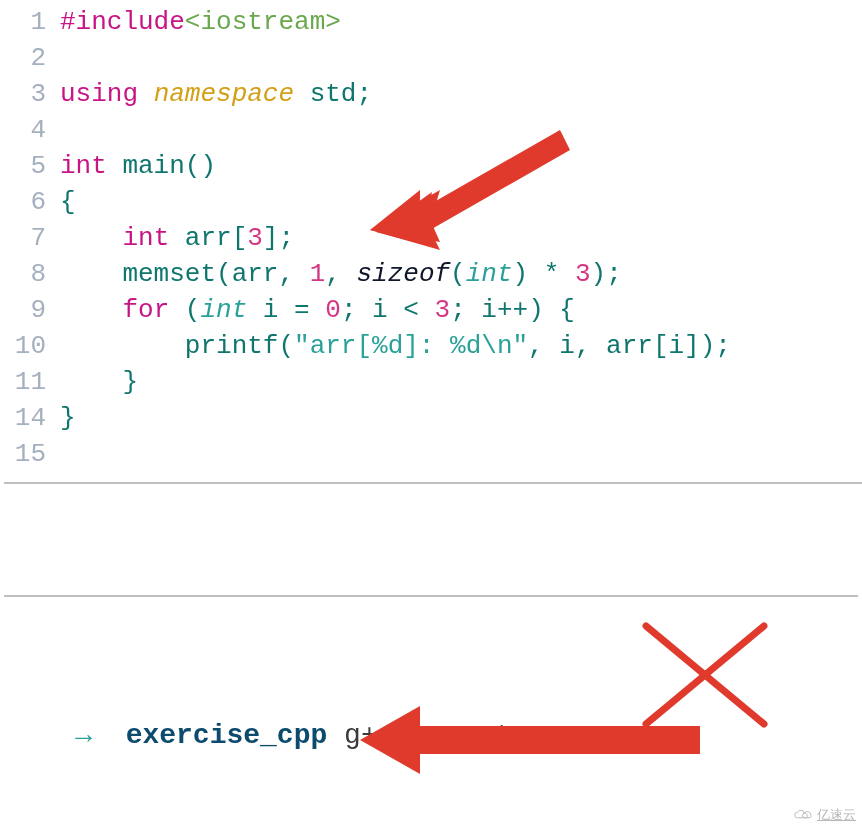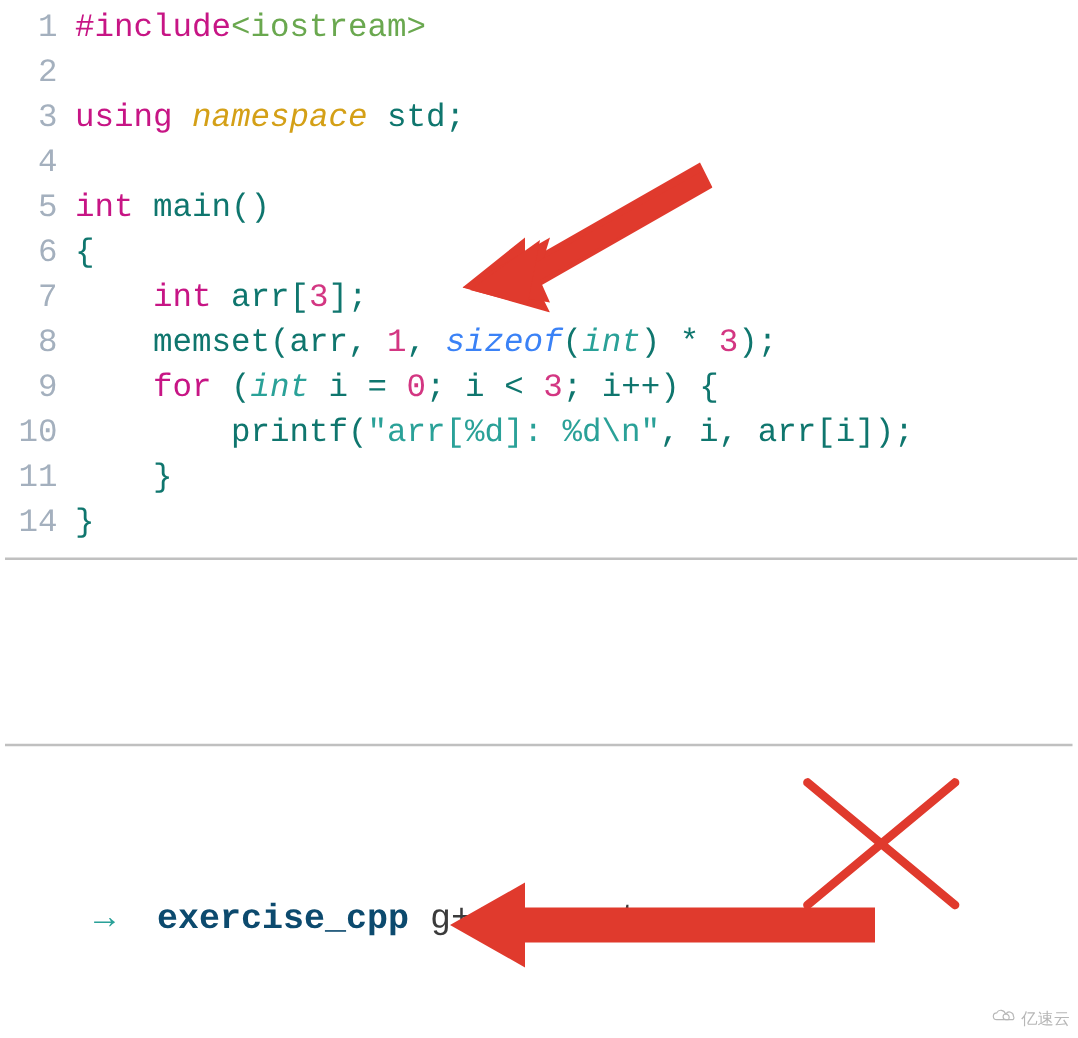--- a/index.html
+++ b/index.html
@@ -33,21 +33,21 @@
     user-select: none;
   }
   .code { flex: 1; }
 
   
   .tok-pp      { color: #c71585; text-align: right; }            
   .tok-inc     { color: #6aa84f; }            
   .tok-kw      { color: #c71585; }            
   .tok-ns      { color: #d4a017; font-style: italic; }            
   .tok-typei   { color: #2aa198; font-style: italic; }  
-  .tok-sizeof  { color: #3b82f6; font-style: italic; }  
+  .tok-sizeof  { color: #0f172a; font-style: italic; }  
   .tok-num     { color: #d33682; }            
   .tok-str     { color: #2aa198; }            
   .tok-plain   { color: #0f766e; }
 
   .rule {
     height: 2px;
     background: linear-gradient(#c0c0c0 0 100%);
     margin: 2px 0 30px 4px;
   }
   .rule2 {
@@ -89,42 +89,44 @@
     top: 620px; left: 640px;
     width: 130px; height: 110px;
     pointer-events: none;
   }
   .watermark {
     position: absolute;
     right: 6px; bottom: 6px;
     font-size: 13px;
     color: #b7b7b7;
     display: flex;
-    align-items: flex-start;
+    align-items: center;
     gap: 4px;
     pointer-events: none;
+    text-decoration: underline;
   }
   .watermark svg { width: 22px; height: 14px; }
 </style>
 </head>
 <body>
 
 <div class="editor" id="editor">
     <div class="code-line"><span class="gutter">1</span><span class="code"><span class="tok-pp">#include</span><span class="tok-inc">&lt;iostream&gt;</span></span></div>
     <div class="code-line"><span class="gutter">2</span><span class="code"></span></div>
     <div class="code-line"><span class="gutter">3</span><span class="code"><span class="tok-kw">using</span><span class="tok-plain"> </span><span class="tok-ns">namespace</span><span class="tok-plain"> std;</span></span></div>
     <div class="code-line"><span class="gutter">4</span><span class="code"></span></div>
     <div class="code-line"><span class="gutter">5</span><span class="code"><span class="tok-kw">int</span><span class="tok-plain"> main()</span></span></div>
     <div class="code-line"><span class="gutter">6</span><span class="code"><span class="tok-plain">{</span></span></div>
     <div class="code-line"><span class="gutter">7</span><span class="code"><span class="tok-plain">    </span><span class="tok-kw">int</span><span class="tok-plain"> arr[</span><span class="tok-num">3</span><span class="tok-plain">];</span></span></div>
     <div class="code-line"><span class="gutter">8</span><span class="code"><span class="tok-plain">    memset(arr, </span><span class="tok-num">1</span><span class="tok-plain">, </span><span class="tok-sizeof">sizeof</span><span class="tok-plain">(</span><span class="tok-typei">int</span><span class="tok-plain">) * </span><span class="tok-num">3</span><span class="tok-plain">);</span></span></div>
     <div class="code-line"><span class="gutter">9</span><span class="code"><span class="tok-plain">    </span><span class="tok-kw">for</span><span class="tok-plain"> (</span><span class="tok-typei">int</span><span class="tok-plain"> i = </span><span class="tok-num">0</span><span class="tok-plain">; i &lt; </span><span class="tok-num">3</span><span class="tok-plain">; i++) {</span></span></div>
     <div class="code-line"><span class="gutter">10</span><span class="code"><span class="tok-plain">        printf(</span><span class="tok-str">"arr[%d]: %d\n"</span><span class="tok-plain">, i, arr[i]);</span></span></div>
     <div class="code-line"><span class="gutter">11</span><span class="code"><span class="tok-plain">    }</span></span></div>
     <div class="code-line"><span class="gutter">14</span><span class="code"><span class="tok-plain">}</span></span></div>
+    <div class="code-line"><span class="gutter">15</span><span class="code"></span></div>
   </div>
 <div class="rule"></div>
 <div class="rule2"></div>
 
 <div class="terminal">
   <div class="tline">
     <span class="prompt-arrow">→</span><span class="term-plain">  </span><span class="prompt-dir">exercise_cpp</span><span class="term-plain"> </span><span class="term-plain">g++ memset.cpp</span>
   </div>
   
   

